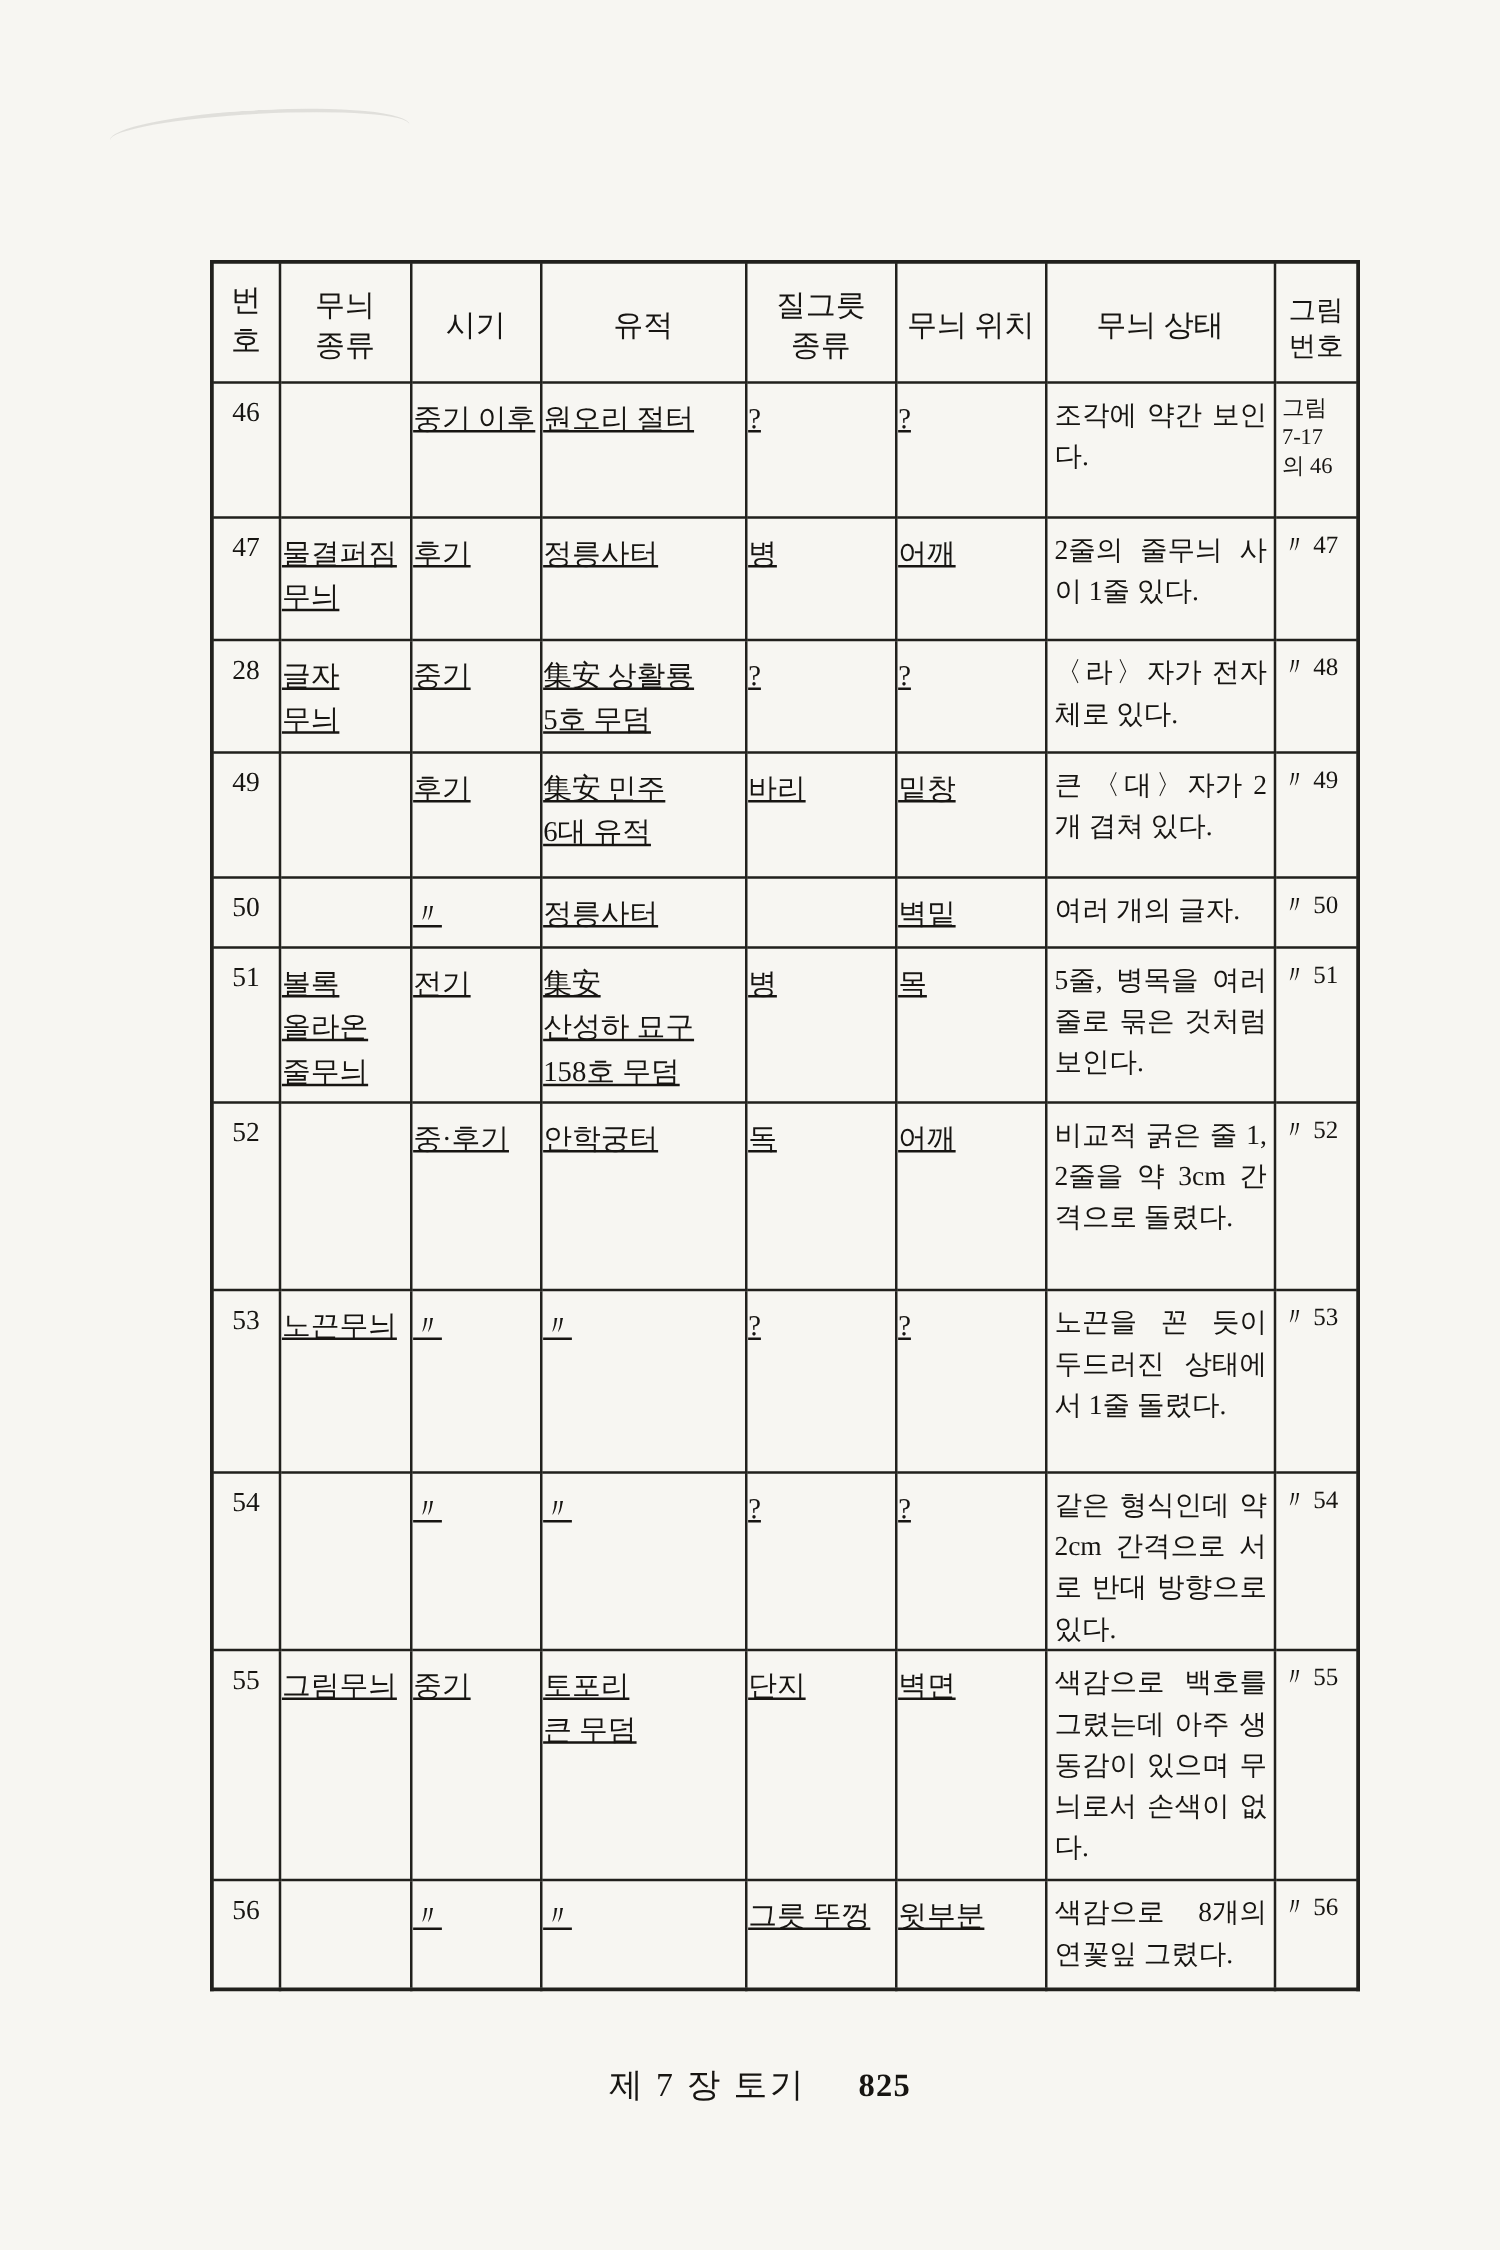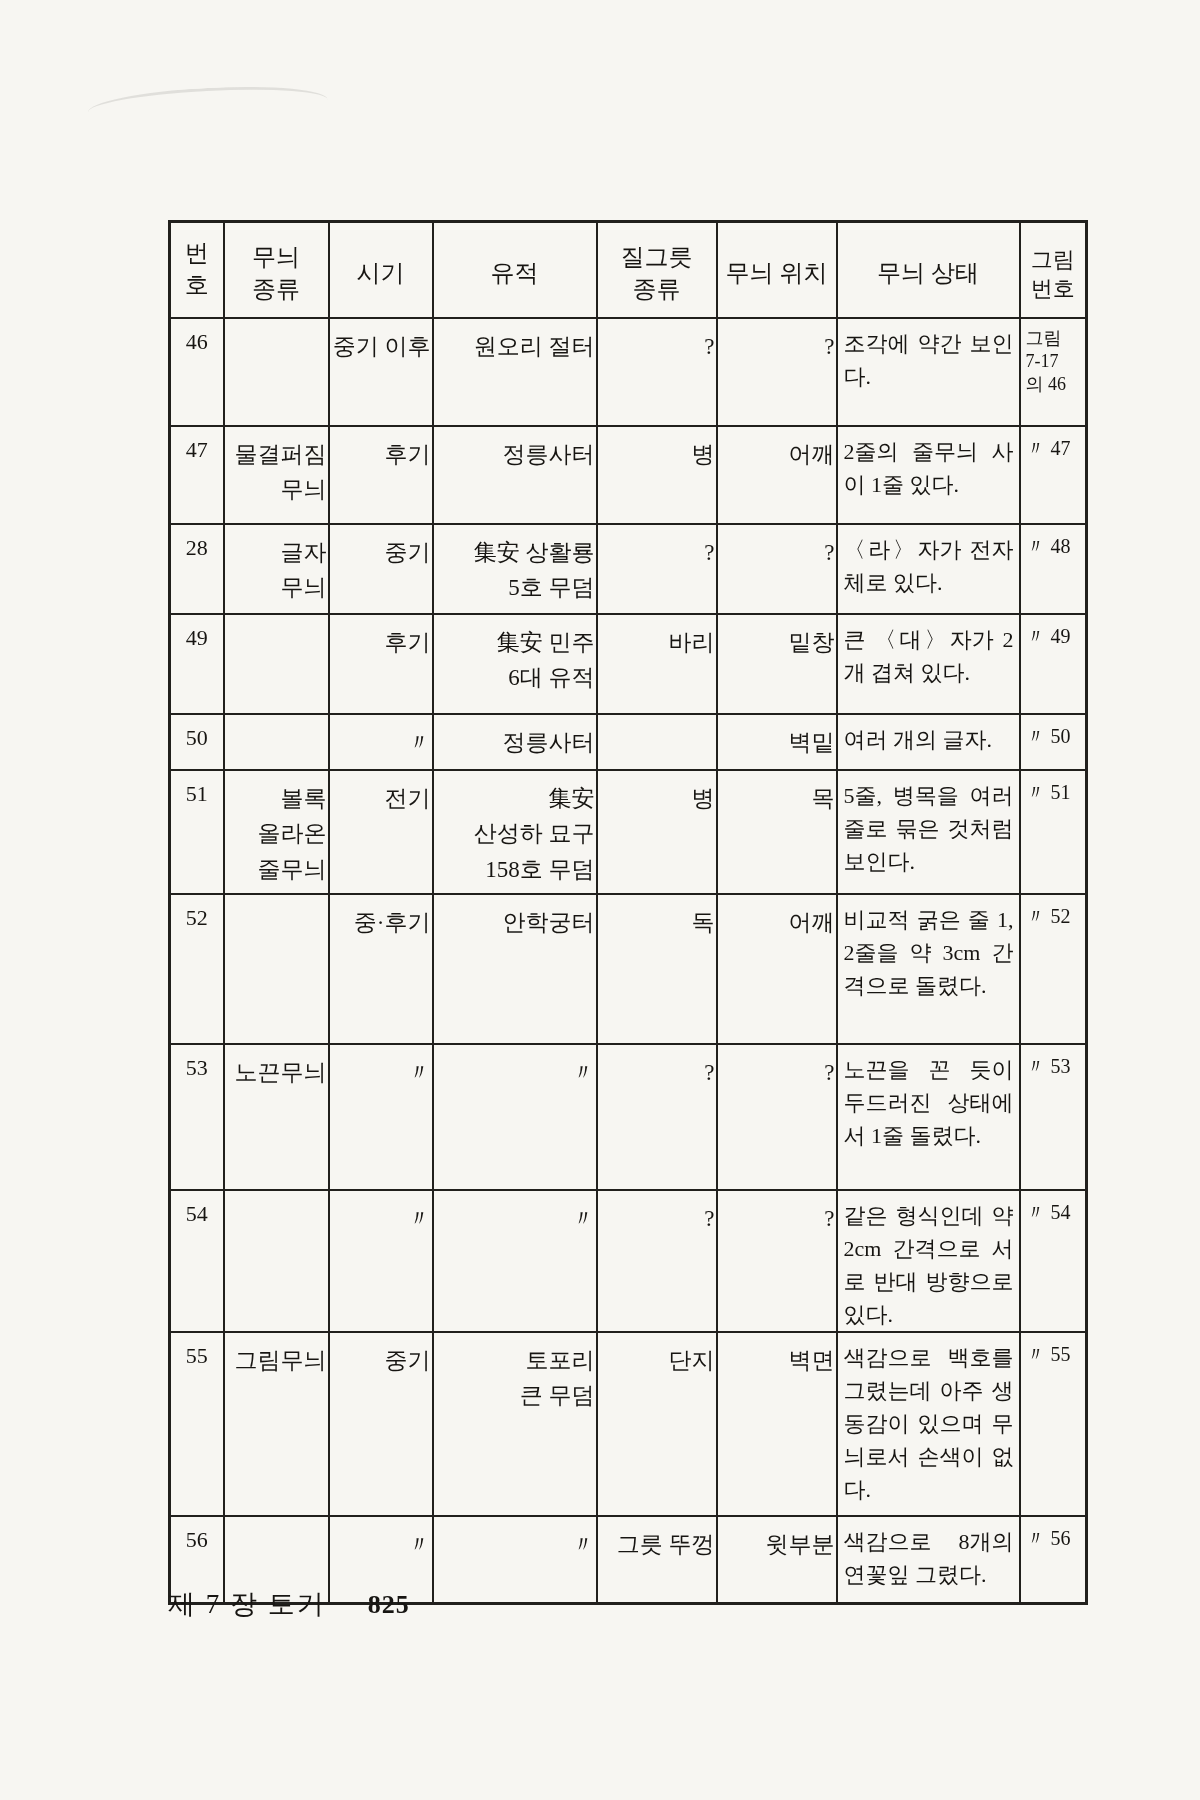--- a/index.html
+++ b/index.html
@@ -12,21 +12,21 @@
     overflow:hidden;
   }
   
   .artifact{
     position:absolute;left:88px;top:88px;width:240px;height:40px;
     border-top:3px solid rgba(120,120,118,0.18);
     border-radius:50%/18px;
     transform:rotate(-3deg);
   }
   table.doc{
-    position:absolute;left:168px;top:220px;
+    position:absolute;left:168px;top:208px;
     border-collapse:collapse;table-layout:fixed;
     background:transparent;
   }
   table.doc, table.doc td, table.doc th{
     border:2px solid #21201d;
   }
   table.doc{border-width:3px;}
   th,td{
     vertical-align:top;
     overflow:hidden;
@@ -38,24 +38,25 @@
     padding:14px 2px 6px 2px;
     white-space:pre-line;
     vertical-align:middle;
   }
   td{font-size:23px;}
   td.num{
     text-align:center;padding-top:10px;
     font-size:22px;
   }
   td.ptype,td.period,td.site,td.vessel,td.loc{
-    text-align:right;
+    text-align:left;
     padding:10px 1px 0 1px;
     white-space:pre-line;
     line-height:1.55;
+    text-decoration:underline;
   }
   td.desc{
     text-align:justify;
     text-align-last:left;
     word-break:break-all;
     padding:8px 5px 0 6px;
     font-size:22px;
     line-height:1.5;
   }
   td.fig{
@@ -64,22 +65,22 @@
     line-height:1.3;
     white-space:pre-line;
     text-align:left;
   }
   td.fig.first{
     font-size:18px;
     line-height:1.28;
     letter-spacing:0;
   }
   .footer{
-    position:absolute;left:168px;top:1586px;width:880px;
-    text-align:left;
+    position:absolute;left:168px;top:1650px;width:880px;
+    text-align:center;
     font-size:27px;
     white-space:nowrap;
   }
   .footer .chapter{letter-spacing:2px;}
   .footer .pageno{
     font-weight:bold;
     font-size:26px;
     margin-left:42px;
     letter-spacing:1px;
     font-family:"Liberation Serif","DejaVu Serif",serif;

